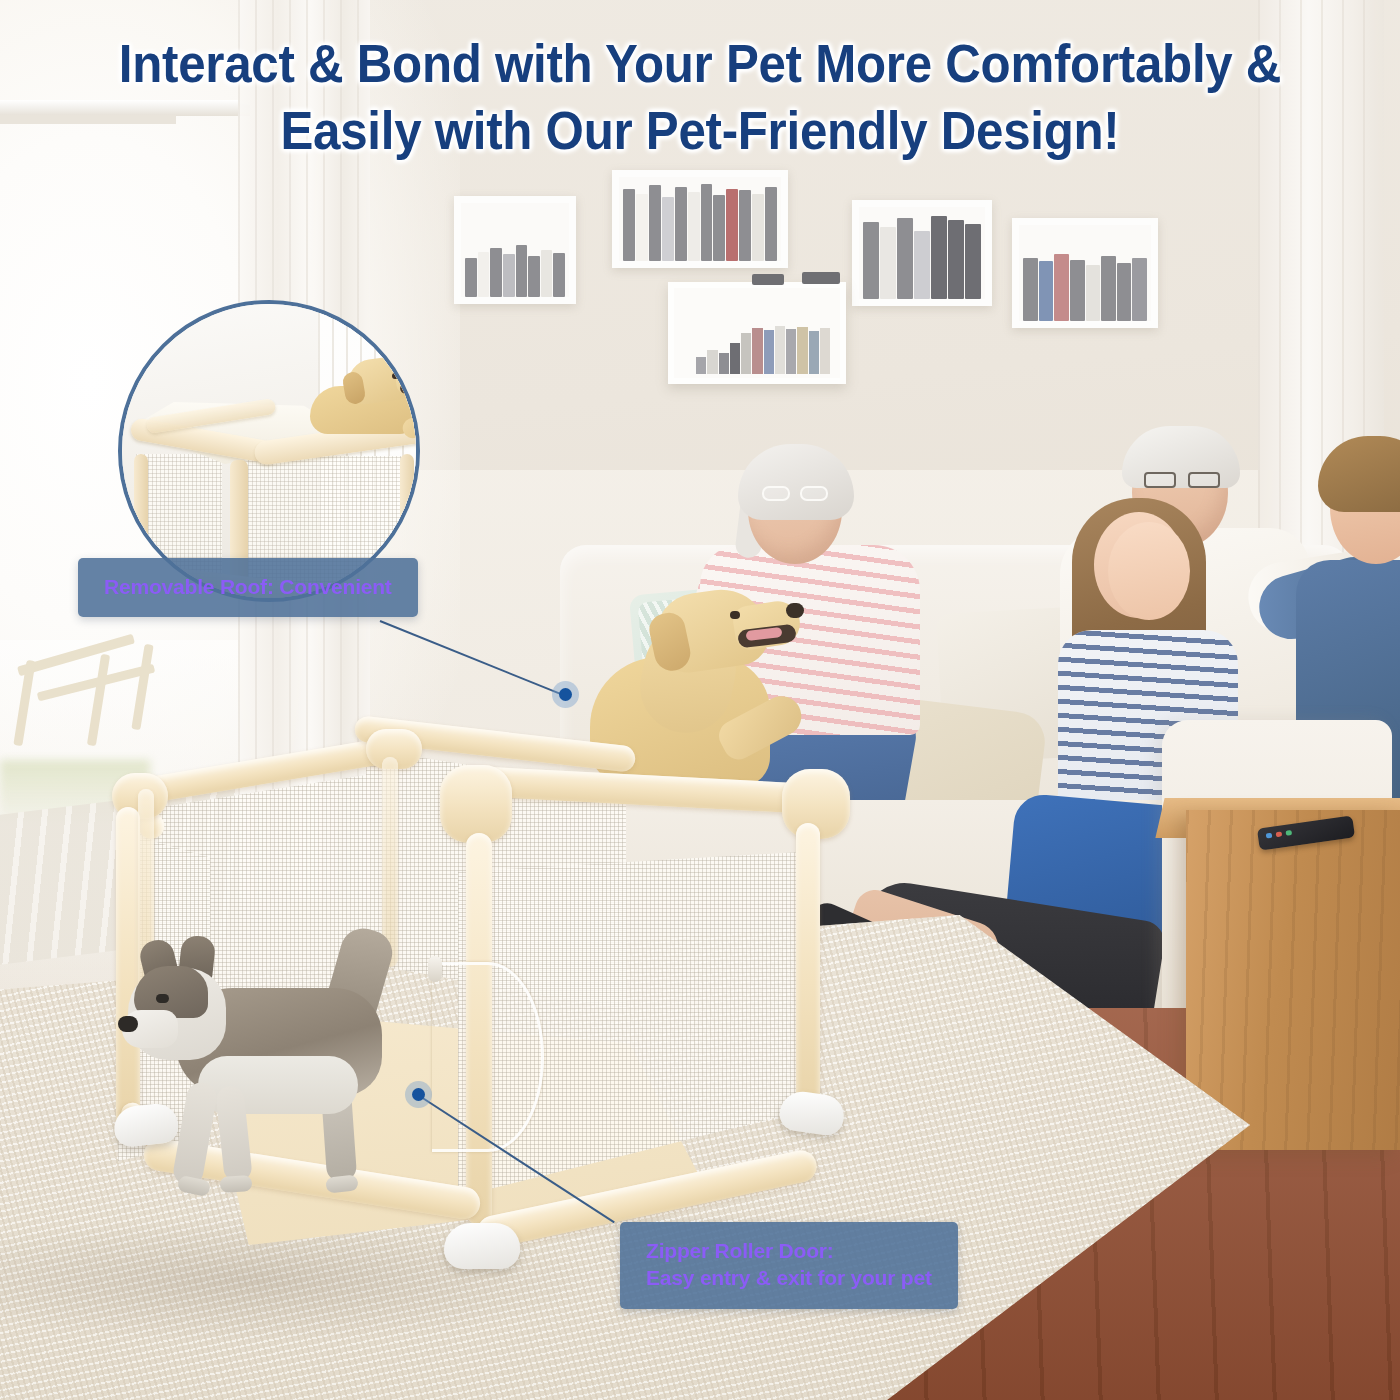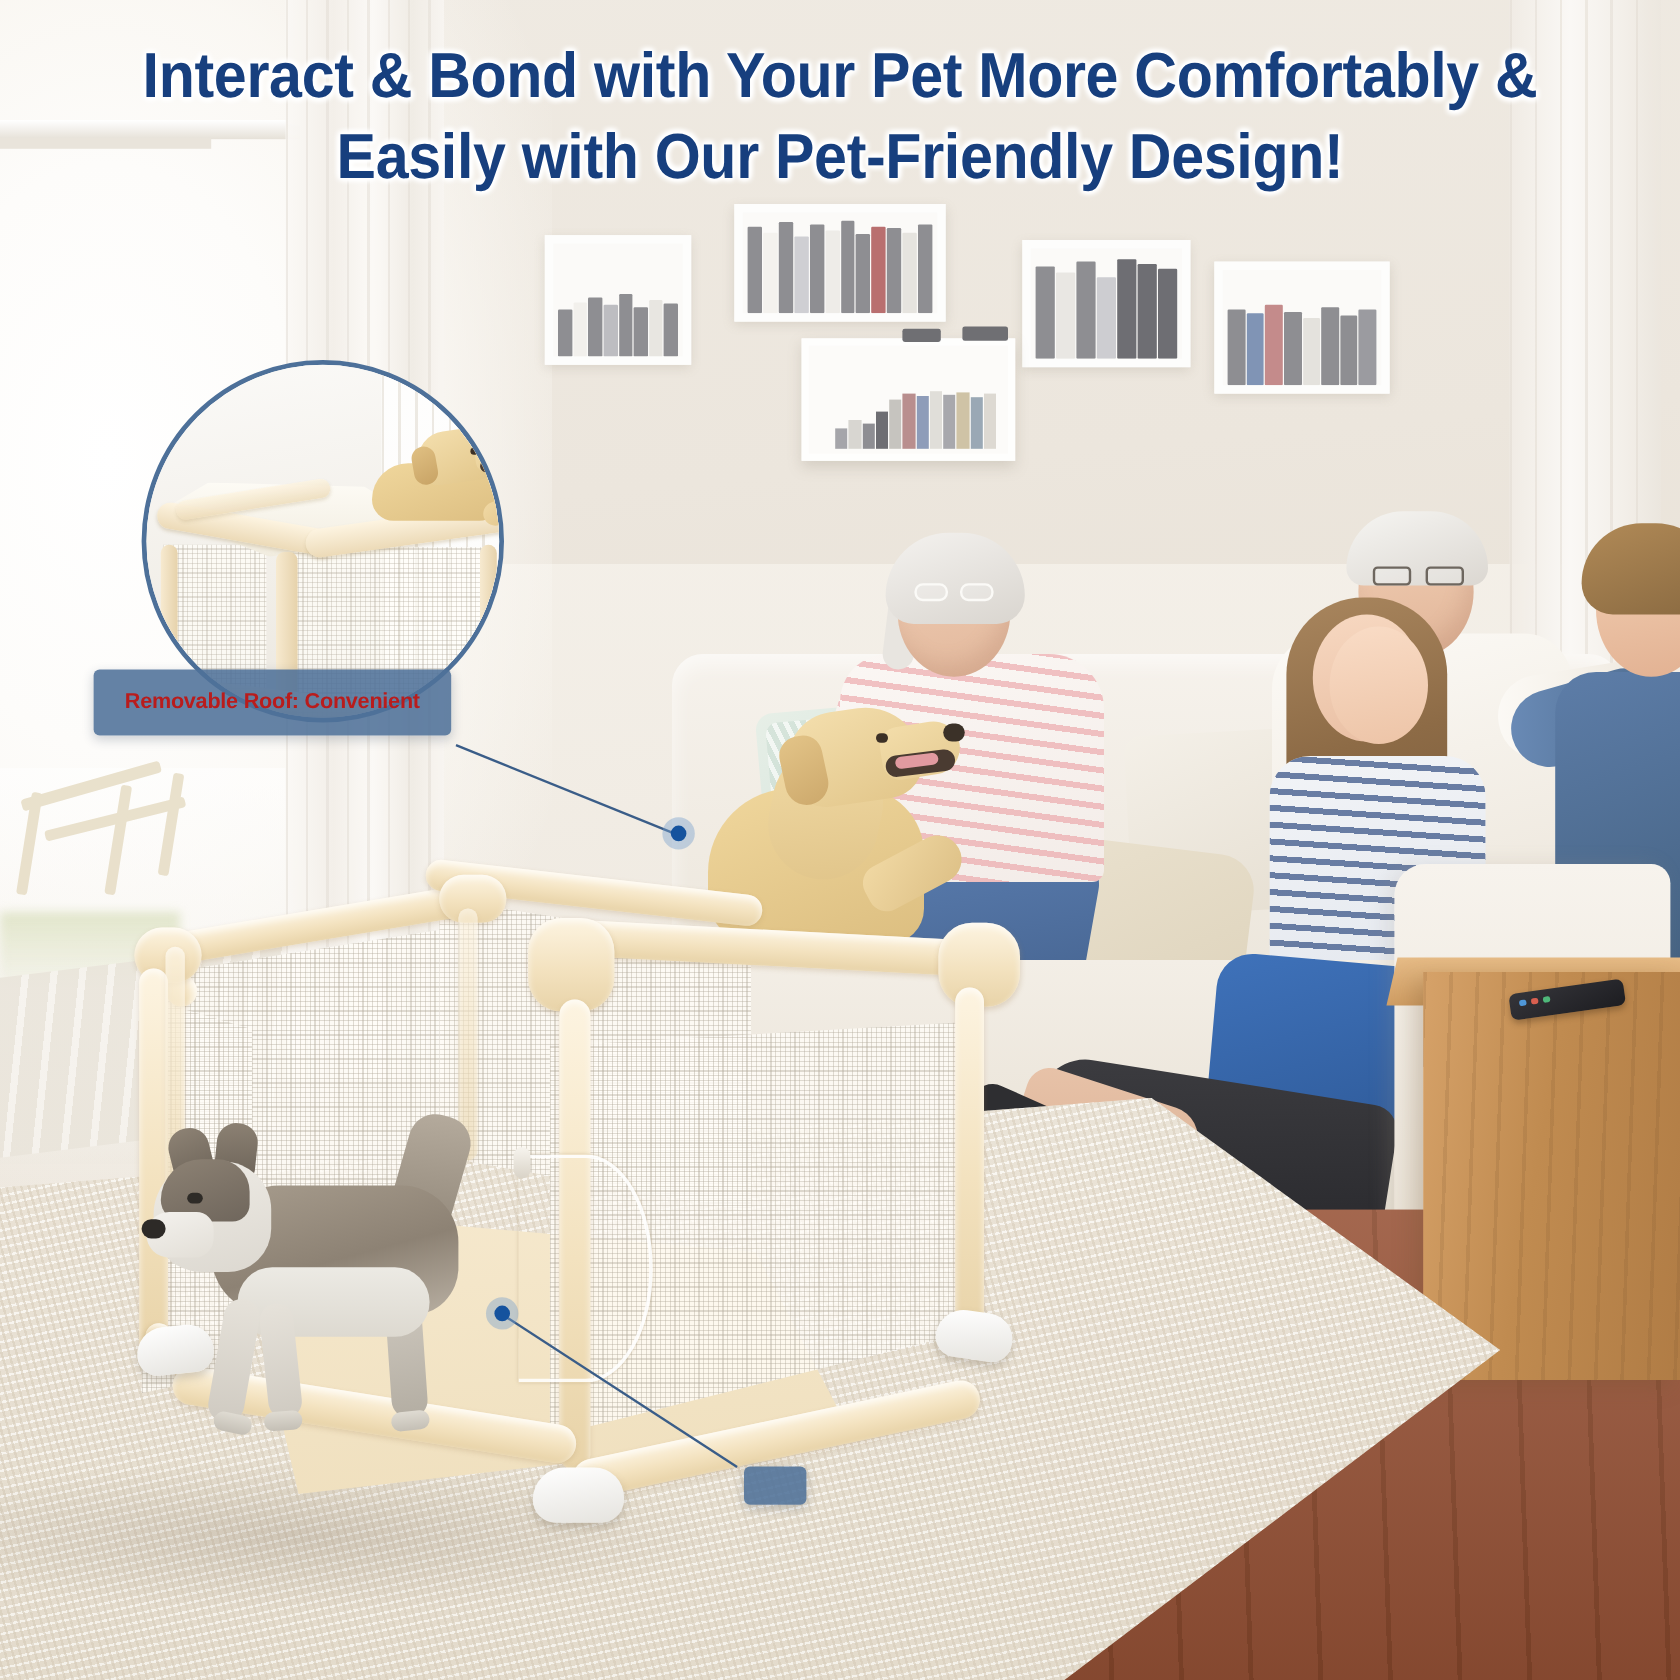--- a/index.html
+++ b/index.html
@@ -317,21 +317,21 @@
   .i-dog .e { position:absolute; left:34px; top:16px; width:20px; height:32px;
     border-radius:10px; background:linear-gradient(160deg,#e0c083,#c8a365); transform:rotate(-10deg);}
   .i-dog .ey { position:absolute; left:82px; top:17px; width:7px; height:6px;
     border-radius:4px; background:#3c3026; }
   .i-dog .p { position:absolute; left:92px; top:58px; width:44px; height:20px;
     border-radius:12px; background:linear-gradient(150deg,#f1d9a4,#ddc086); transform:rotate(-20deg);}
 
   
   .callout { position:absolute; background:rgba(79,113,153,.88);
     border-radius:5px; padding:15px 26px 17px 26px;
-    color:#b91c1c; font-weight:bold; font-size:18px; line-height:1.30;
+    color:#8b5cf6; font-weight:bold; font-size:21px; line-height:1.30;
     letter-spacing:-.2px; box-shadow:0 3px 9px rgba(40,60,85,.22); }
   .callout span { display:block; white-space:nowrap; }
   #callout-roof  { left:78px;  top:558px;  }
   #callout-zip   { left:620px; top:1222px; }
 
   .leader { position:absolute; pointer-events:none; }
   .leader .ln { position:absolute; height:2px; background:#3a5d88; transform-origin:0 50%; }
   .leader .dot { position:absolute; width:13px; height:13px; border-radius:50%;
     background:#15539e; box-shadow:0 0 0 7px rgba(120,160,205,.42); }
 
@@ -608,20 +608,22 @@
   <div class="leader" style="left:412px;top:1090px;width:250px;height:160px;">
     <div class="ln" style="left:6px;top:4px;width:234px;transform:rotate(33deg);"></div>
     <div class="dot" style="left:0;top:-2px;"></div>
   </div>
 
   <div class="callout" id="callout-roof">
     <span>Removable Roof: Convenient</span>
   </div>
 
   <div class="callout" id="callout-zip">
+    <span>Zipper Roller Door:</span>
+    <span>Easy entry &amp; exit for your pet</span>
   </div>
 
   <div id="headline">
     <span>Interact &amp; Bond with Your Pet More Comfortably &amp;</span>
     <span>Easily with Our Pet-Friendly Design!</span>
   </div>
 
 </div>
 
 </body></html>

